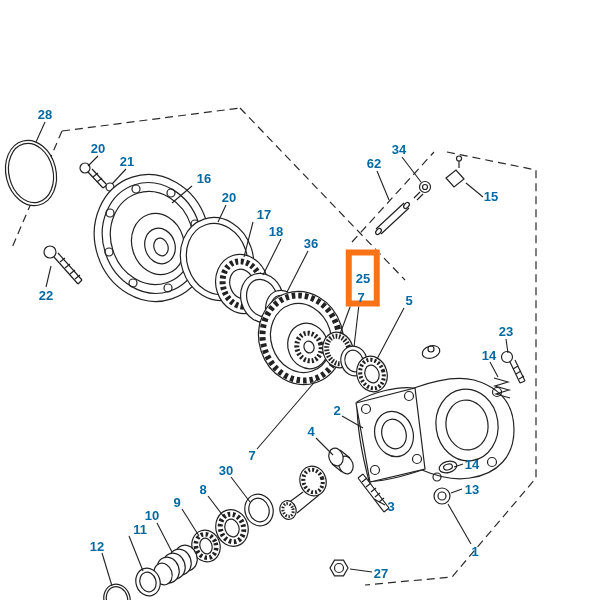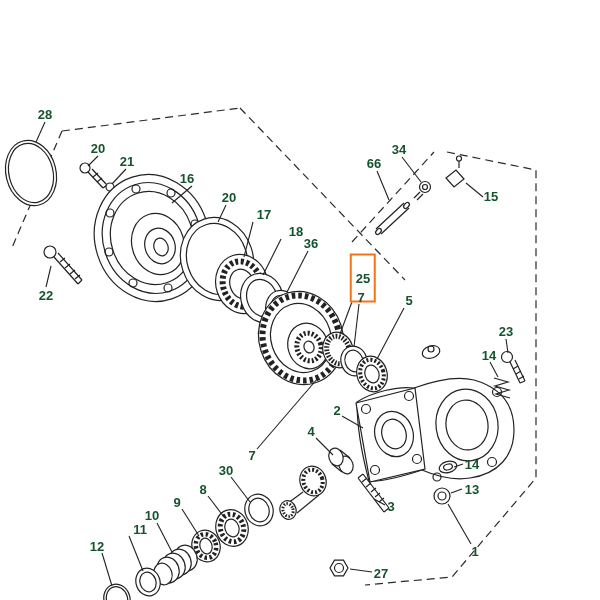--- a/index.html
+++ b/index.html
@@ -3,25 +3,25 @@
 <meta charset="utf-8">
 <style>
   html,body{margin:0;padding:0;background:#fff;}
   .stage{
     position:relative;width:600px;height:600px;background:#ffffff;
     overflow:hidden;font-family:"Liberation Sans", sans-serif;
   }
   .stage svg{position:absolute;left:0;top:0;}
   .part-label{
     position:absolute;transform:translate(-50%,-50%);
-    font-size:13px;font-weight:bold;color:#14532d;line-height:1;
+    font-size:13px;font-weight:bold;color:#0369a1;line-height:1;
     padding:1px 2px;user-select:none;cursor:pointer;background:transparent;
   }
   .part-label.highlighted{
-    border:2px solid #f97316;padding:16px 4px;background:#ffffff;
+    border:6px solid #f97316;padding:16px 4px;background:#ffffff;
   }
 </style>
 </head>
 <body>
 
 <div class="stage">
 
   <svg width="600" height="600" viewBox="0 0 600 600">
 
     <g stroke="#2a2a2a" stroke-width="1.2" stroke-dasharray="8 5" fill="none">
@@ -257,29 +257,29 @@
       <line x1="372" y1="572" x2="350" y2="569"></line>
       <line x1="471" y1="544" x2="448" y2="504"></line>
       <line x1="463" y1="464" x2="454" y2="467"></line>
       <line x1="462" y1="489" x2="451" y2="493"></line>
     </g>
   </svg>
 
   <div class="part-label" style="left:45px;top:114px">28</div>
   <div class="part-label" style="left:98px;top:148px">20</div>
   <div class="part-label" style="left:127px;top:161px">21</div>
-  <div class="part-label" style="left:187px;top:178px">16</div>
+  <div class="part-label" style="left:204px;top:178px">16</div>
   <div class="part-label" style="left:229px;top:197px">20</div>
   <div class="part-label" style="left:264px;top:214px">17</div>
-  <div class="part-label" style="left:296px;top:231px">18</div>
+  <div class="part-label" style="left:276px;top:231px">18</div>
   <div class="part-label" style="left:311px;top:243px">36</div>
   <div class="part-label highlighted" style="left:363px;top:278px">25</div>
   <div class="part-label" style="left:361px;top:297px">7</div>
   <div class="part-label" style="left:409px;top:300px">5</div>
-  <div class="part-label" style="left:374px;top:163px">66</div>
+  <div class="part-label" style="left:374px;top:163px">62</div>
   <div class="part-label" style="left:399px;top:149px">34</div>
   <div class="part-label" style="left:491px;top:196px">15</div>
   <div class="part-label" style="left:506px;top:331px">23</div>
   <div class="part-label" style="left:489px;top:355px">14</div>
   <div class="part-label" style="left:46px;top:295px">22</div>
   <div class="part-label" style="left:337px;top:410px">2</div>
   <div class="part-label" style="left:311px;top:431px">4</div>
   <div class="part-label" style="left:226px;top:470px">30</div>
   <div class="part-label" style="left:203px;top:489px">8</div>
   <div class="part-label" style="left:177px;top:502px">9</div>

